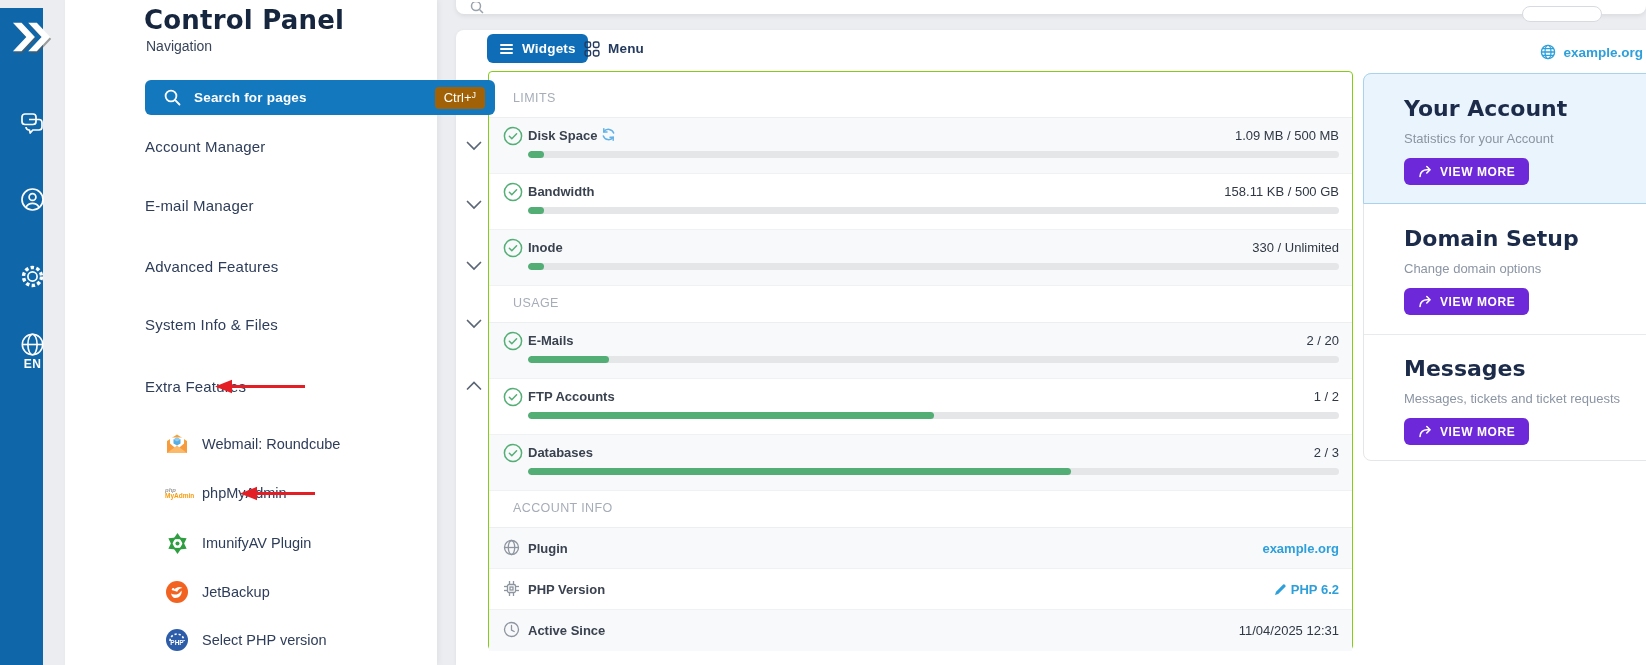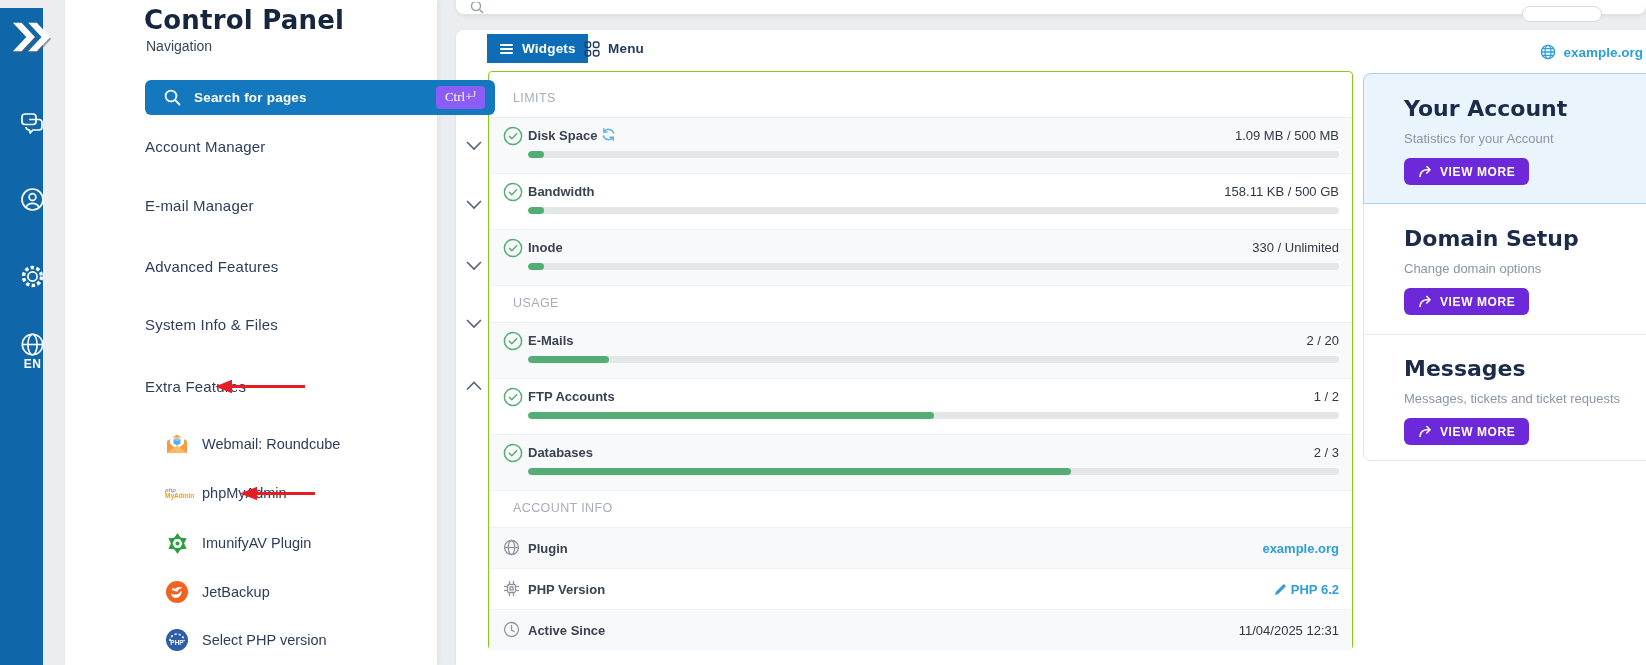--- a/index.html
+++ b/index.html
@@ -14,40 +14,40 @@
   .rail { position:absolute; left:0; top:8px; width:43px; height:665px; background:#0f67a9; z-index:5; }
   .rail .logo { position:absolute; left:12px; top:8px; width:42px; height:42px; filter:drop-shadow(1px 2px 0 rgba(90,90,90,.55)); }
   .rail-ic { position:absolute; left:18px; width:29px; height:29px; }
   .rail-en { position:absolute; left:0; top:349px; width:65px; text-align:center; color:#fff; font-size:12px; font-weight:bold; letter-spacing:.5px; }
   
   .sidebar { position:absolute; left:65px; top:0; width:372px; height:665px; background:#fff; box-shadow:2px 0 6px rgba(0,0,0,.05); z-index:4; }
   .sb-title { position:absolute; left:79px; top:5px; font-family:"DejaVu Sans", sans-serif; font-size:26px; font-weight:bold; color:#17263f; letter-spacing:.2px;text-align:right; }
   .sb-sub { position:absolute; left:81px; top:38px; font-size:14px; color:#38455a; font-weight:500; }
   .sb-search { position:absolute; left:80px; top:80px; width:350px; height:35px; background:#1478bf; border-radius:6px; display:flex; align-items:center; padding:0 10px 0 18px; cursor:pointer; }
   .sb-search .ph { color:#fff; font-size:13.5px; font-weight:600; margin-left:12px; letter-spacing:.2px; }
-  .sb-search .kbd { margin-left:auto; background:#8b5cf6; color:#fff; border-radius:4px; padding:3px 9px 4px; font-family:Liberation Serif, serif; font-size:13px; }
+  .sb-search .kbd { margin-left:auto; background:#a16207; color:#fff; border-radius:4px; padding:3px 9px 4px; font-family:Liberation Sans, sans-serif; font-size:13px; }
   .sb-search .kbd .kj { font-size:9px; vertical-align:top; }
   .cat { position:absolute; left:80px; width:350px; height:24px; display:flex; align-items:center; cursor:pointer; }
   .cat .lbl { font-size:15px; color:#2e3d59; font-weight:500; letter-spacing:.2px; }
   .cat .chev { margin-left:auto; margin-right:13px; }
   .sub-item { position:absolute; left:100px; width:320px; height:28px; display:flex; align-items:center; cursor:pointer; }
   .sub-item .ic { width:24px; height:24px; flex:0 0 24px; display:flex; align-items:center; justify-content:center; }
   .sub-item .lbl { margin-left:13px; font-size:14.5px; color:#2e3d59; font-weight:500; }
   .red-arrow { position:absolute; pointer-events:none; }
   
   .pma { width:24px; height:24px; display:flex; flex-direction:column; justify-content:center; line-height:1; }
   .pma .t1 { font-style:italic; font-weight:bold; font-size:6px; color:#9c9c9c; }
   .pma .t2 { font-weight:bold; font-size:6.5px; color:#f89c0e; }
   
   .topbar { position:absolute; left:456px; top:-18px; width:1190px; height:32px; background:#fff; border-radius:8px; box-shadow:0 2px 5px rgba(0,0,0,.08); z-index:2; }
   .topbar .frag-search { position:absolute; left:14px; top:20px; }
   .topbar .frag-pill { position:absolute; left:1066px; top:24px; width:80px; height:16px; border:1px solid #d7dbe0; border-radius:8px; background:#fff; }
   
   .canvas { position:absolute; left:456px; top:30px; width:1190px; height:635px; background:#fff; border-radius:8px 0 0 0; box-shadow:0 1px 4px rgba(0,0,0,.06); overflow:hidden; z-index:3; }
-  .tab { position:absolute; top:4px; height:29px; display:flex; align-items:center; cursor:pointer; border-radius:0; padding:0 12px; }
+  .tab { position:absolute; top:4px; height:29px; display:flex; align-items:center; cursor:pointer; border-radius:6px; padding:0 12px; }
   .tab .tlbl { font-size:13.5px; font-weight:bold; margin-left:8px; letter-spacing:.2px; }
   .tab.active { background:#0e6db6; }
   .tab.active .tlbl { color:#fff; }
   .tab.plain .tlbl { color:#243a5e; }
   .domain-link { position:absolute; top:14px; right:3px; display:flex; align-items:center; cursor:pointer; }
   .domain-link .dlbl { color:#2d9fdb; font-size:13.5px; font-weight:600; margin-left:7px; }
   
   .wcard { position:absolute; left:32px; top:41px; width:865px; height:579px; border:1px solid #84cc16; border-radius:4px; background:#fff; }
   .sec-head { position:absolute; left:0; width:100%; border-bottom:1px solid #eceef0; }
   .sec-head .ht { position:absolute; left:24px; bottom:12px; font-size:12.5px; color:#a6adb8; letter-spacing:.4px; font-weight:500; }

